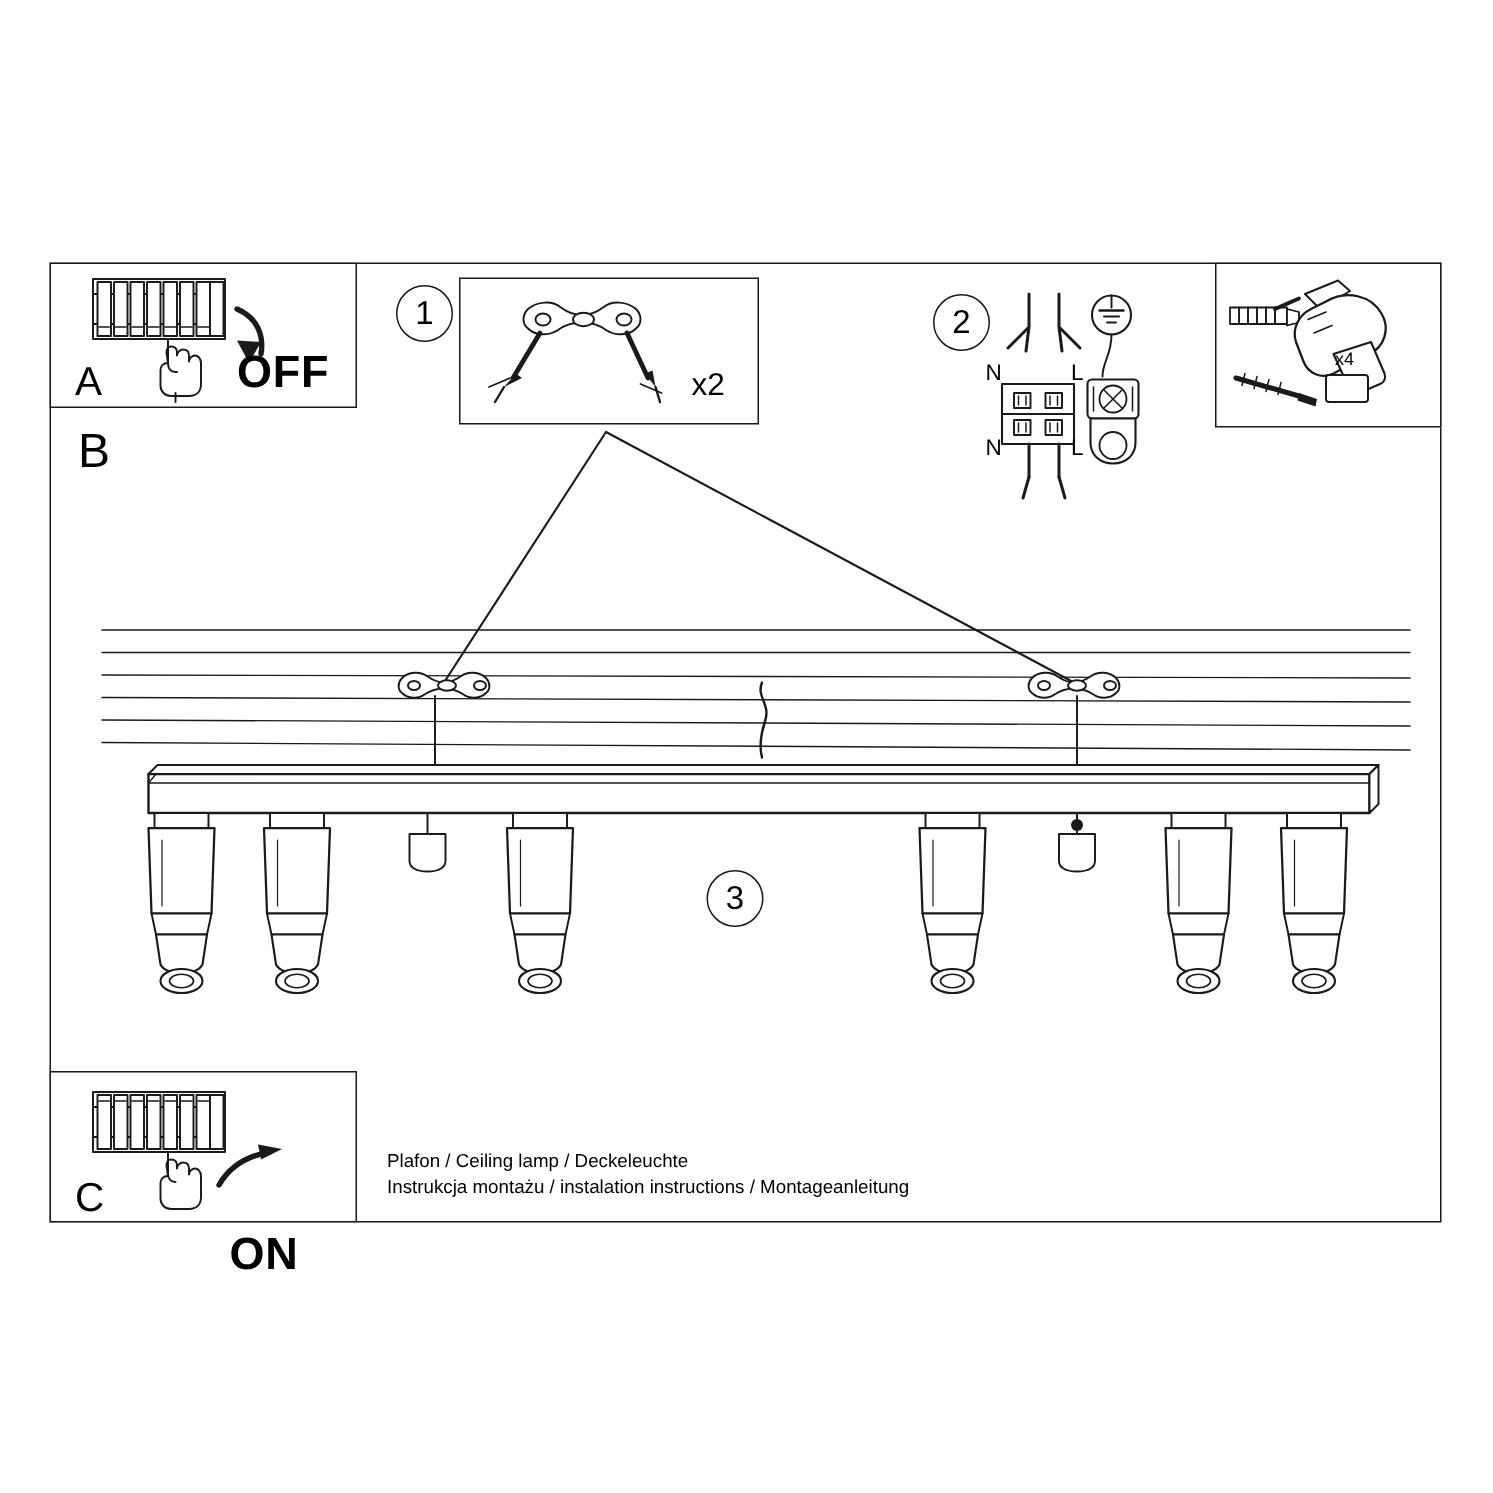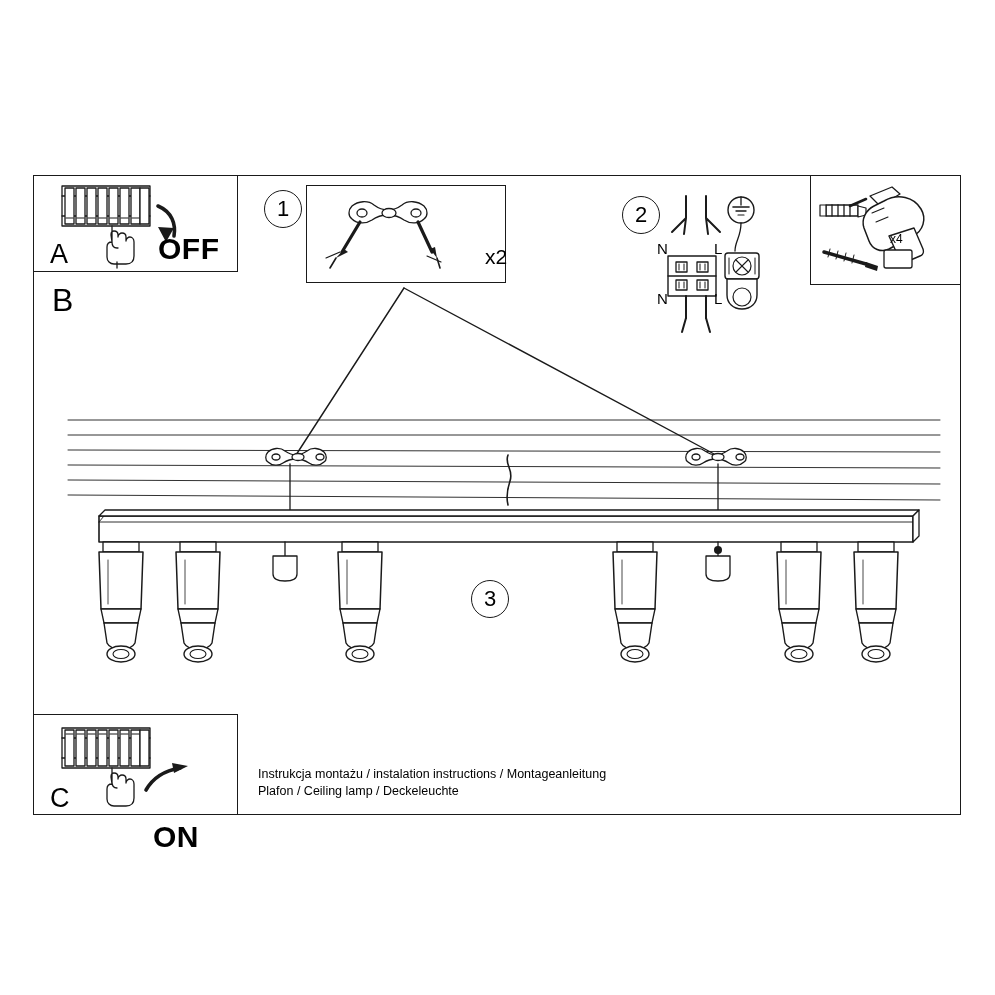--- a/index.html
+++ b/index.html
@@ -390,26 +390,26 @@
   <div class="lbl big-letter" style="left:50px; top:239px;">A</div>
   <div class="lbl onoff" style="left:158px; top:232px;">OFF</div>
   <div class="lbl big-letter" style="left:52px; top:282px; font-size:32px;">B</div>
   <div class="lbl big-letter" style="left:50px; top:783px;">C</div>
   <div class="lbl onoff" style="left:153px; top:820px;">ON</div>
 
   <div class="circ-num" style="left:264px; top:190px;">1</div>
   <div class="circ-num" style="left:622px; top:196px;">2</div>
   <div class="circ-num" style="left:471px; top:580px;">3</div>
 
-  <div class="lbl qty" style="left:461px; top:245px;margin-left:24px;">x2</div>
+  <div class="lbl qty" style="left:461px; top:245px;">x2</div>
   <div class="lbl qty-small" style="left:845px; top:232px;">x4</div>
 
   <div class="lbl nl" style="left:657px; top:240px;">N</div>
   <div class="lbl nl" style="left:714px; top:240px;">L</div>
   <div class="lbl nl" style="left:657px; top:290px;">N</div>
   <div class="lbl nl" style="left:714px; top:290px;">L</div>
 
   <div class="caption">
+    <div>Plafon / Ceiling lamp / Deckeleuchte</div>
     <div>Instrukcja montażu / instalation instructions / Montageanleitung</div>
-    <div>Plafon / Ceiling lamp / Deckeleuchte</div>
   </div>
 
 </div>
 
 </body></html>

